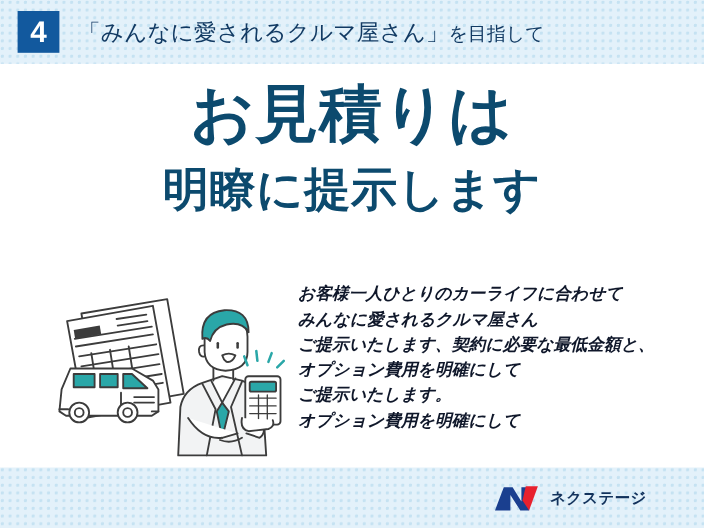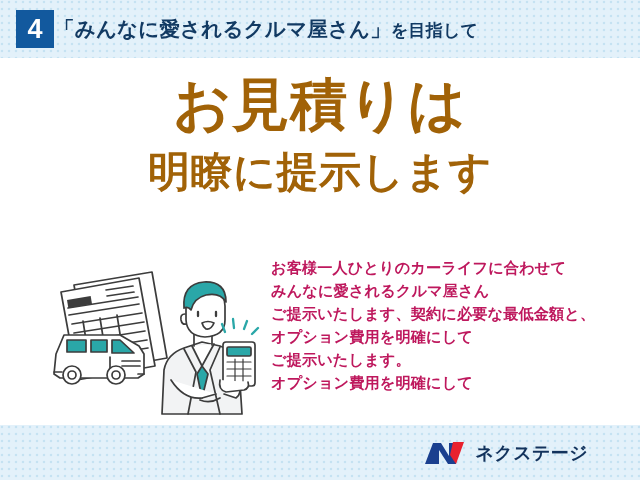--- a/index.html
+++ b/index.html
@@ -48,41 +48,42 @@
     background: #12599e;
     color: #ffffff;
     font-size: 27px;
     font-weight: bold;
     line-height: 38px;
     text-align: center;
     flex: 0 0 auto;
     letter-spacing: 0;
   }
   #header-title {
+    margin-left: 17px;
     color: #123a63;
     white-space: nowrap;
-    font-weight: bold;
+    font-weight: normal;
   }
   #header-title .quote {
     font-size: 20.5px;
     letter-spacing: 0.2px;
   }
   #header-title .tail {
     font-size: 17px;
     letter-spacing: 0.2px;
   }
 
   
   #headline {
     position: absolute;
     top: 76px;
     left: 0;
     width: 640px;
     text-align: center;
-    color: #a16207;
+    color: #0c4a6e;
     font-weight: bold;
     line-height: 1.0;
     letter-spacing: 1px;
   }
   #headline .line1 {
     font-size: 57px;
     display: block;
   }
   #headline .line2 {
     font-size: 42px;
@@ -90,25 +91,26 @@
     margin-top: 18px;
     letter-spacing: 0.5px;
   }
 
   
   #body-copy {
     position: absolute;
     left: 271px;
     top: 256px;
     width: 362px;
-    color: #be185d;
+    color: #0f172a;
     font-size: 15.2px;
     line-height: 23px;
     font-weight: bold;
     letter-spacing: 0.1px;
+    font-style: italic;
   }
   #body-copy div { white-space: nowrap; }
 
   
   #illustration {
     position: absolute;
     left: 34px;
     top: 262px;
     width: 232px;
     height: 160px;
@@ -130,21 +132,21 @@
     padding-right: 52px;
   }
   #brand-lockup {
     display: flex;
     align-items: center;
   }
   #brand-mark { width: 42px; height: 26px; flex: 0 0 auto; }
   #brand-name {
     margin-left: 9px;
     color: #12325c;
-    font-size: 18px;
+    font-size: 14px;
     font-weight: bold;
     letter-spacing: 0.4px;
     white-space: nowrap;
   }
 </style>
 </head>
 <body>
 
 <div id="page">
 

